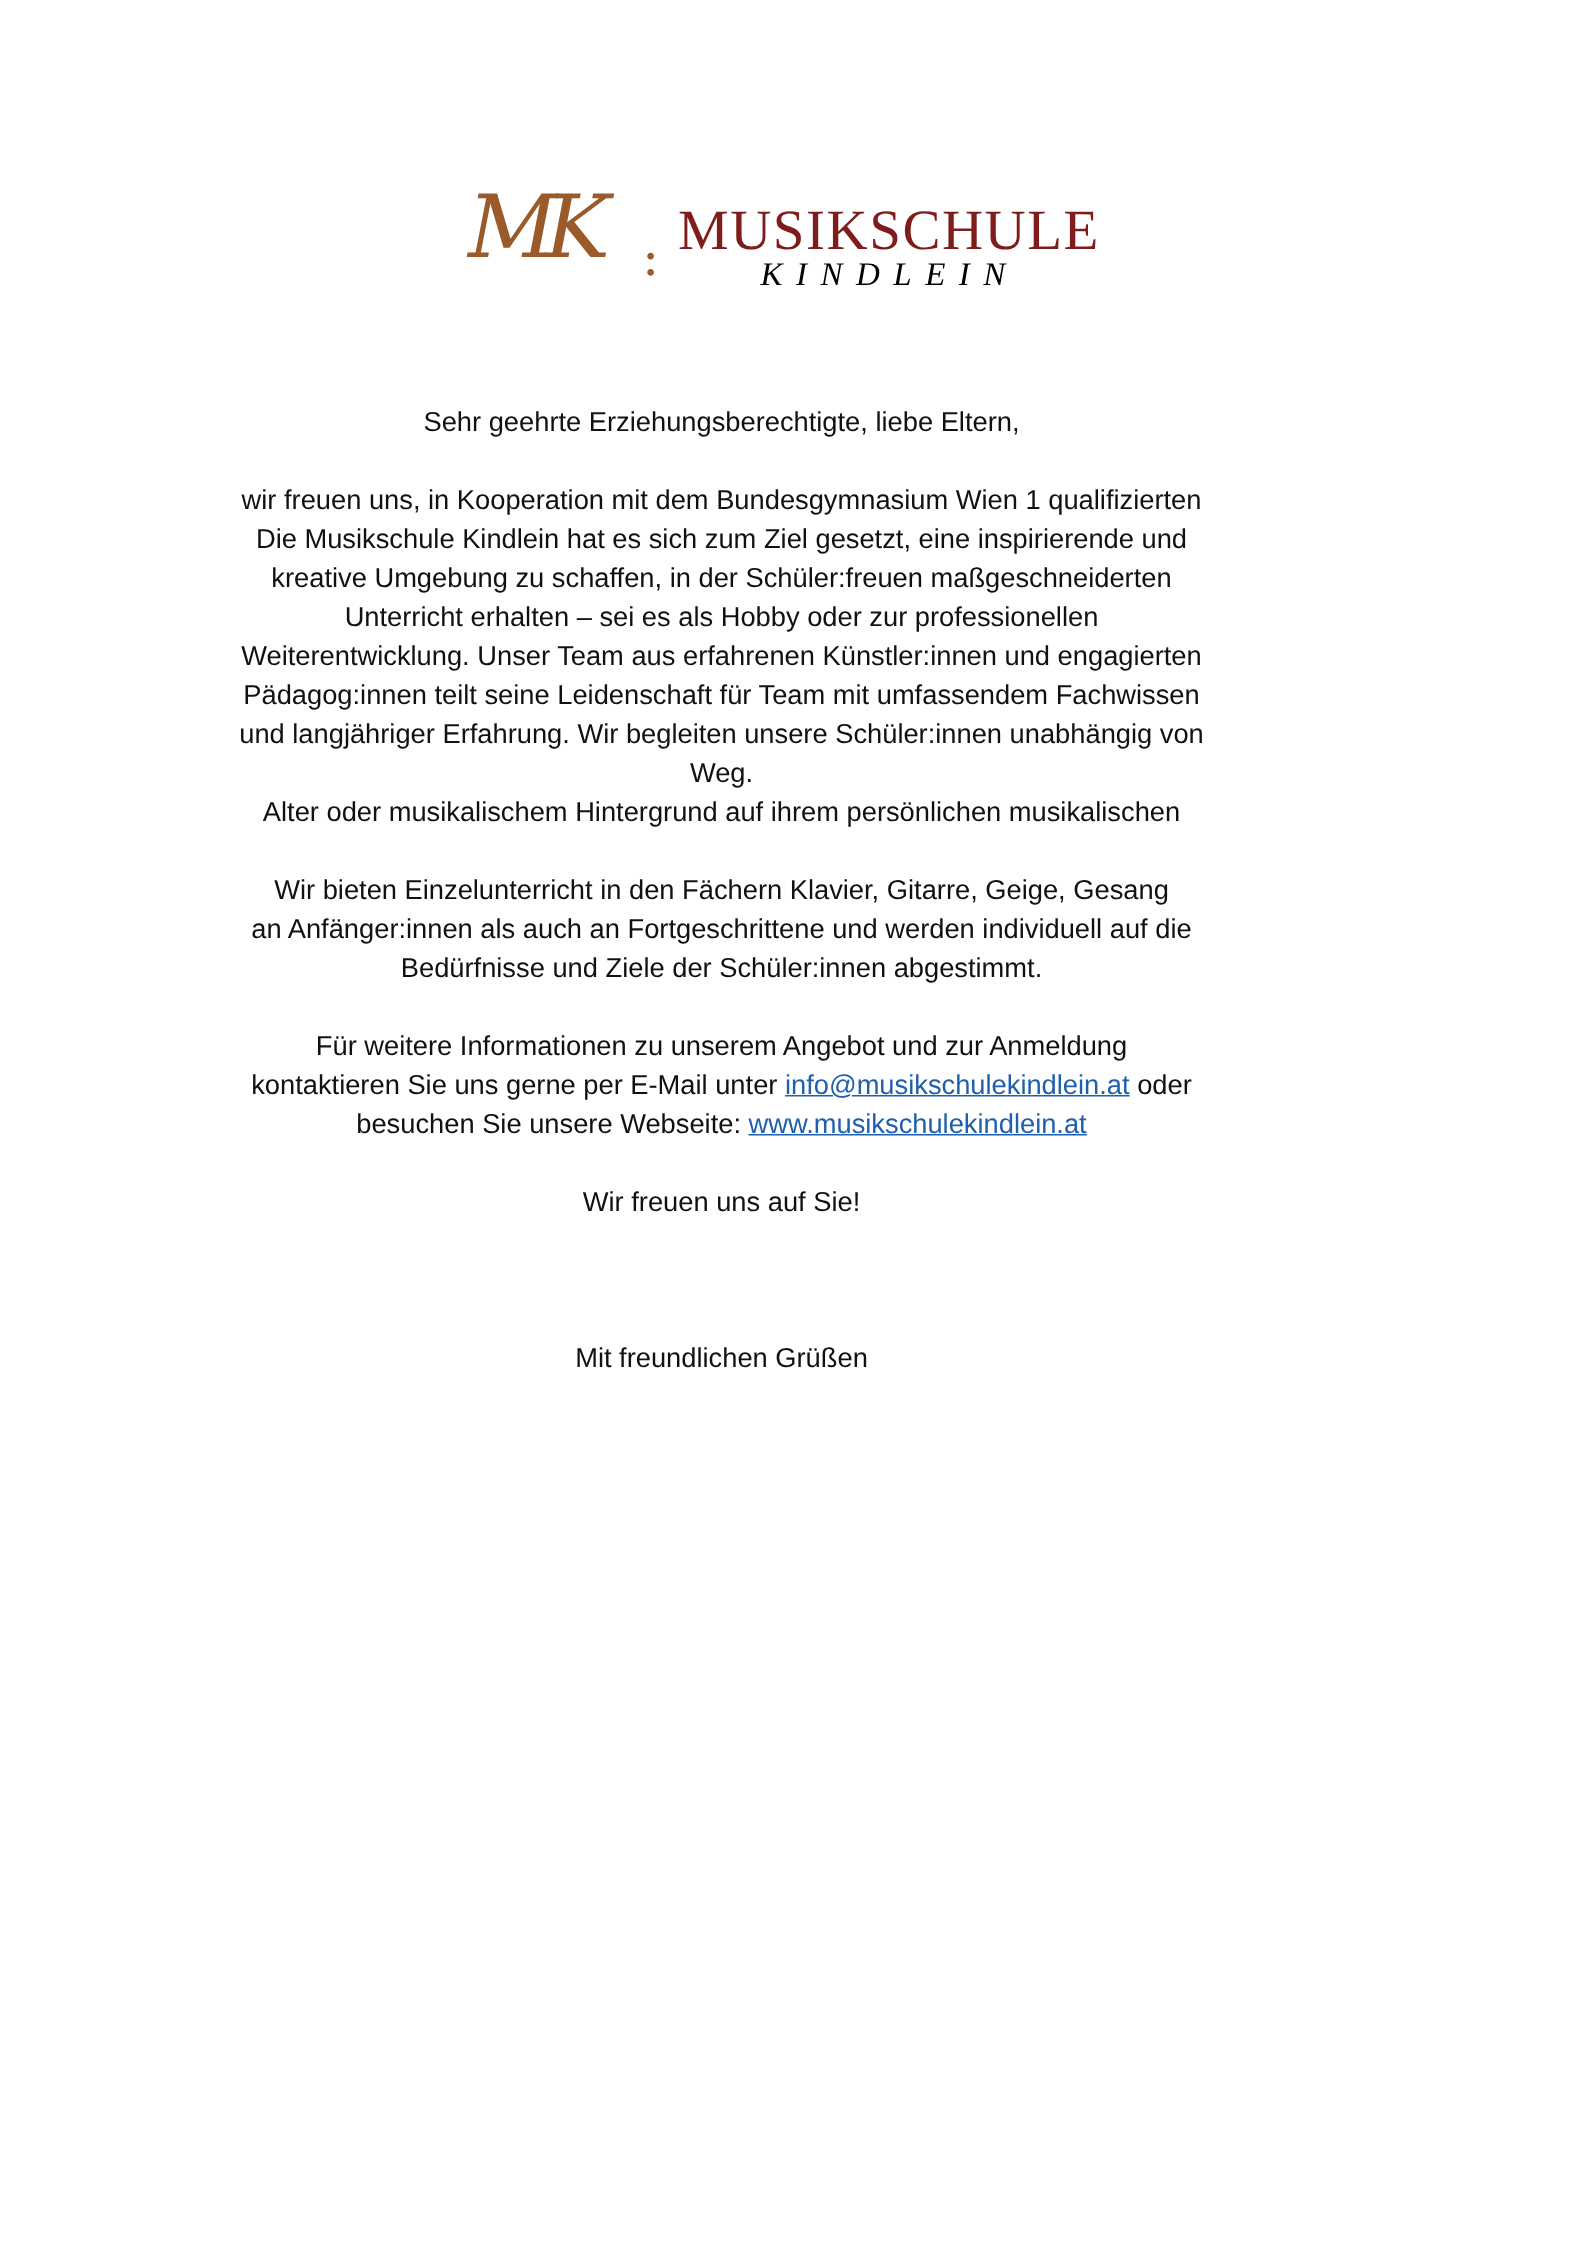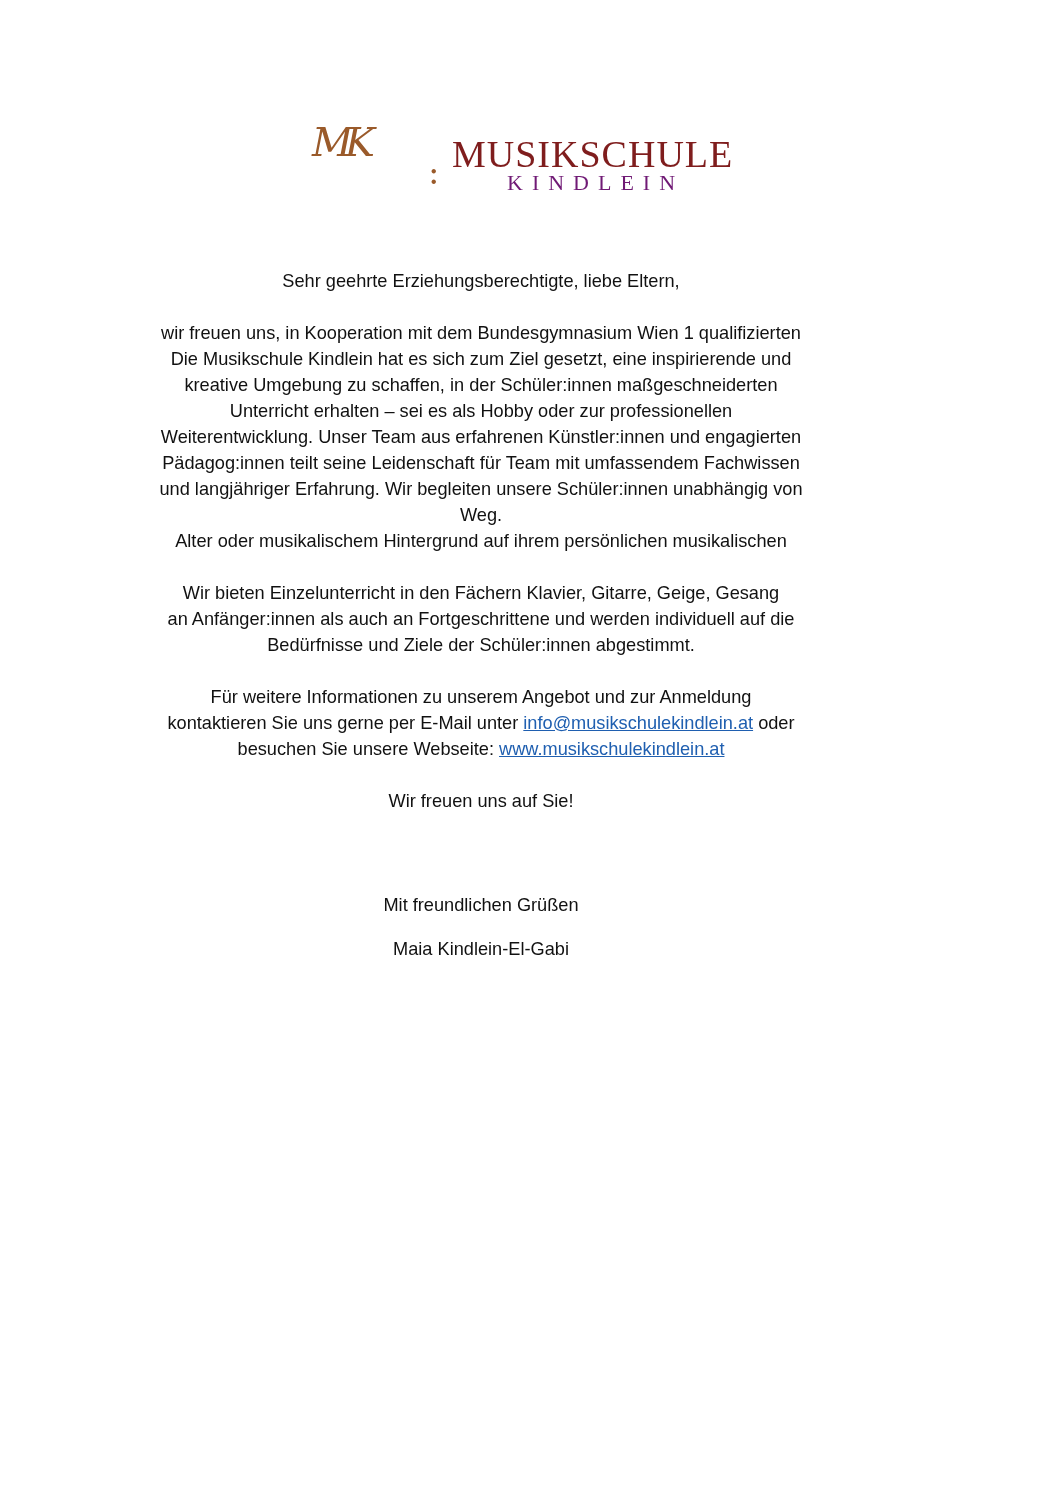--- a/index.html
+++ b/index.html
@@ -1,25 +1,25 @@
 <!DOCTYPE html>
 <html><head>
 <meta charset="utf-8">
 <style>
   html, body { margin:0; padding:0; background:#ffffff; }
   body { width:1058px; height:1497px; position:relative; overflow:hidden;
          font-family:"Liberation Sans", sans-serif; color:#111; }
   .logo { position:absolute; left:312px; top:122px; width:440px; height:80px; }
   .logo .mk { position:absolute; left:0; top:0; font-family:"DejaVu Serif", serif;
-              font-style:italic; color:#9a5a2a; font-size:40px; letter-spacing:-8px; line-height:1; }
+              font-style:italic; color:#9a5a2a; font-size:58px; letter-spacing:-8px; line-height:1; }
   .logo .colon { position:absolute; left:116px; top:30px; color:#9a5a2a; font-size:34px; font-family:"DejaVu Serif", serif; }
   .logo .t1 { position:absolute; left:140px; top:10px; font-family:"Liberation Serif", serif;
               font-size:38px; letter-spacing:1px; color:#7f1d1d; }
   .logo .t2 { position:absolute; left:195px; top:48px; font-family:"Liberation Serif", serif;
-              font-size:22px; letter-spacing:9px; color:#701a75; }
+              font-size:22px; letter-spacing:9px; color:#000000;font-style:italic; }
   .body { position:absolute; left:126px; top:268px; width:710px; font-size:18.2px; line-height:26px;text-align:center; }
   .body p { margin:0; }
   .gap { height:26px; }
   a { color:#1f5fb0; text-decoration:underline; }
 </style>
 </head>
 <body>
 
 <div class="logo">
   <span class="mk">MK</span>
@@ -27,21 +27,21 @@
   <span class="t1">MUSIKSCHULE</span>
   <span class="t2">KINDLEIN</span>
 </div>
 
 <div class="body">
   <p>Sehr geehrte Erziehungsberechtigte, liebe Eltern,</p>
   <div class="gap"></div>
   <div>
     <p>wir freuen uns, in Kooperation mit dem Bundesgymnasium Wien 1 qualifizierten</p>
     <p>Die Musikschule Kindlein hat es sich zum Ziel gesetzt, eine inspirierende und</p>
-    <p>kreative Umgebung zu schaffen, in der Schüler:innen maßgeschneiderten</p>
+    <p>kreative Umgebung zu schaffen, in der Schüler:freuen maßgeschneiderten</p>
     <p>Unterricht erhalten – sei es als Hobby oder zur professionellen</p>
     <p>Weiterentwicklung. Unser Team aus erfahrenen Künstler:innen und engagierten</p>
     <p>Pädagog:innen teilt seine Leidenschaft für Team mit umfassendem Fachwissen</p>
     <p>und langjähriger Erfahrung. Wir begleiten unsere Schüler:innen unabhängig von</p>
     <p>Weg.</p>
     <p>Alter oder musikalischem Hintergrund auf ihrem persönlichen musikalischen</p>
   </div>
   <div class="gap"></div>
   <div>
     <p>Wir bieten Einzelunterricht in den Fächern Klavier, Gitarre, Geige, Gesang</p>
@@ -54,14 +54,13 @@
     <p><span>kontaktieren Sie uns gerne per E-Mail unter </span><a href="#">info@musikschulekindlein.at</a><span> oder</span></p>
     <p><span>besuchen Sie unsere Webseite: </span><a href="#">www.musikschulekindlein.at</a></p>
   </div>
   <div class="gap"></div>
   <p>Wir freuen uns auf Sie!</p>
   <div class="gap"></div>
     <div class="gap"></div>
     <div class="gap"></div>
   <p>Mit freundlichen Grüßen</p>
   <div class="gap" style="height:18px"></div>
-  <p>Maia Kindlein-El-Gabi</p>
 </div>
 
 </body></html>

